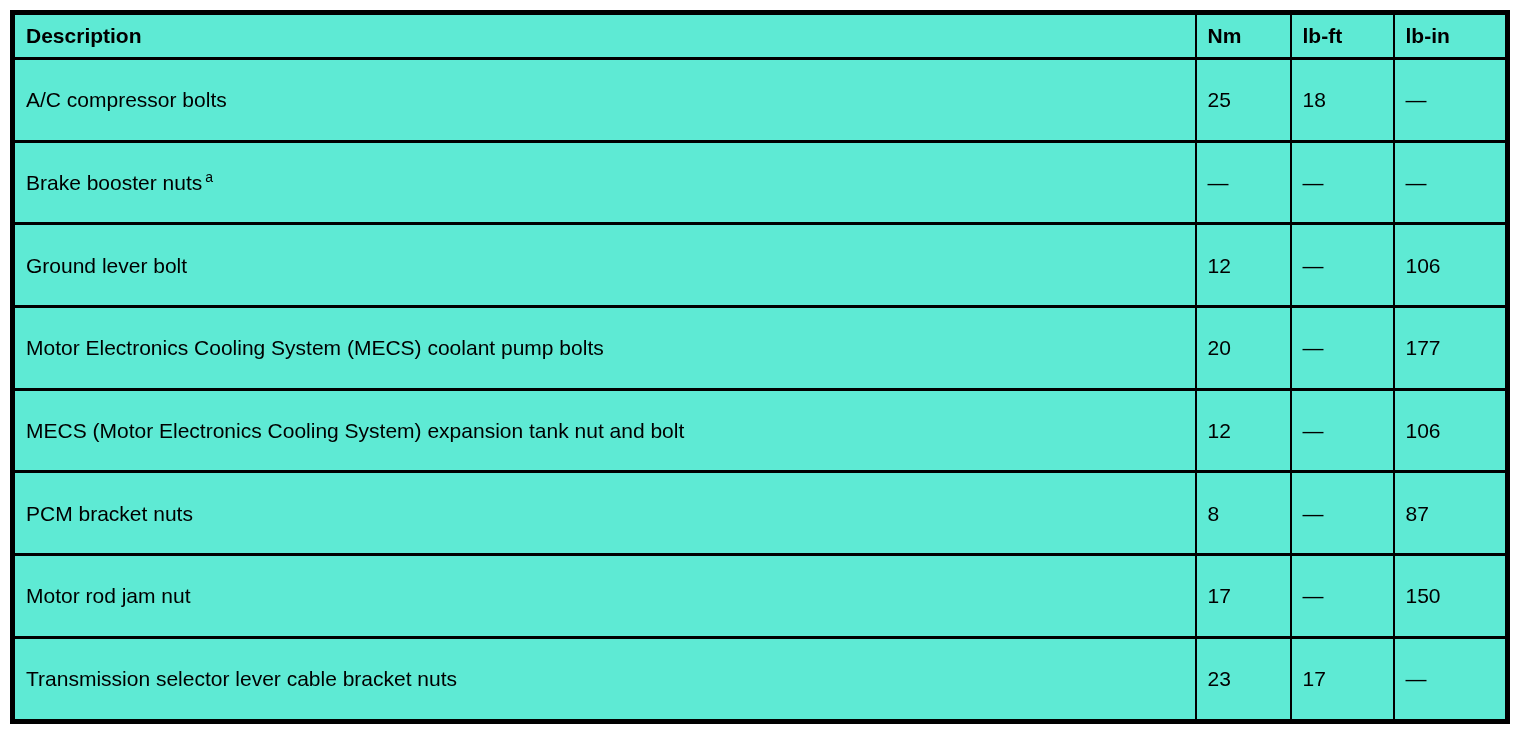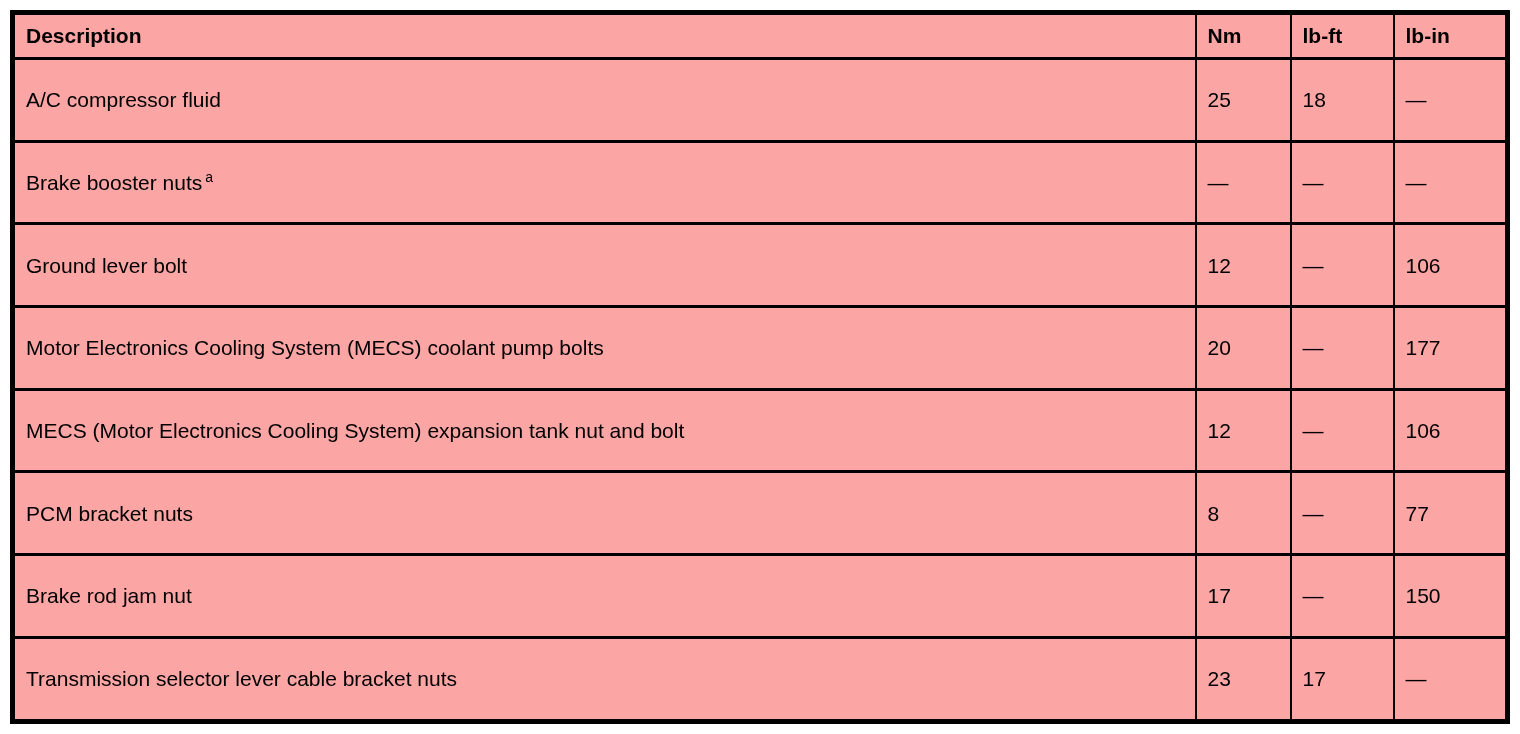--- a/index.html
+++ b/index.html
@@ -31,21 +31,21 @@
     border-bottom: 3px solid #000000;
     border-left: 2px solid #000000;
     border-right: 2px solid #000000;
     font-size: 21px;
     line-height: 1.1;
     vertical-align: middle;
     text-align: left;
     padding: 2px 8px 2px 11px;
     white-space: nowrap;
     overflow: hidden;
-    background: #fca5a5;
+    background: #5eead4;
   }
   table.spec-table thead th {
     font-weight: bold;
     height: 38px;
   }
   table.spec-table tbody td {
     font-weight: normal;
     height: 45px;
   }
   sup.footnote {
@@ -73,21 +73,21 @@
     <thead>
       <tr>
         <th>Description</th>
         <th>Nm</th>
         <th>lb-ft</th>
         <th>lb-in</th>
       </tr>
     </thead>
     <tbody>
         <tr>
-          <td>A/C compressor fluid</td>
+          <td>A/C compressor bolts</td>
           <td>25</td>
           <td>18</td>
           <td>—</td>
         </tr>
         <tr>
           <td>Brake booster nuts<sup class="footnote">a</sup></td>
           <td>—</td>
           <td>—</td>
           <td>—</td>
         </tr>
@@ -106,24 +106,24 @@
         <tr>
           <td>MECS (Motor Electronics Cooling System) expansion tank nut and bolt</td>
           <td>12</td>
           <td>—</td>
           <td>106</td>
         </tr>
         <tr>
           <td>PCM bracket nuts</td>
           <td>8</td>
           <td>—</td>
-          <td>77</td>
+          <td>87</td>
         </tr>
         <tr>
-          <td>Brake rod jam nut</td>
+          <td>Motor rod jam nut</td>
           <td>17</td>
           <td>—</td>
           <td>150</td>
         </tr>
         <tr>
           <td>Transmission selector lever cable bracket nuts</td>
           <td>23</td>
           <td>17</td>
           <td>—</td>
         </tr>

